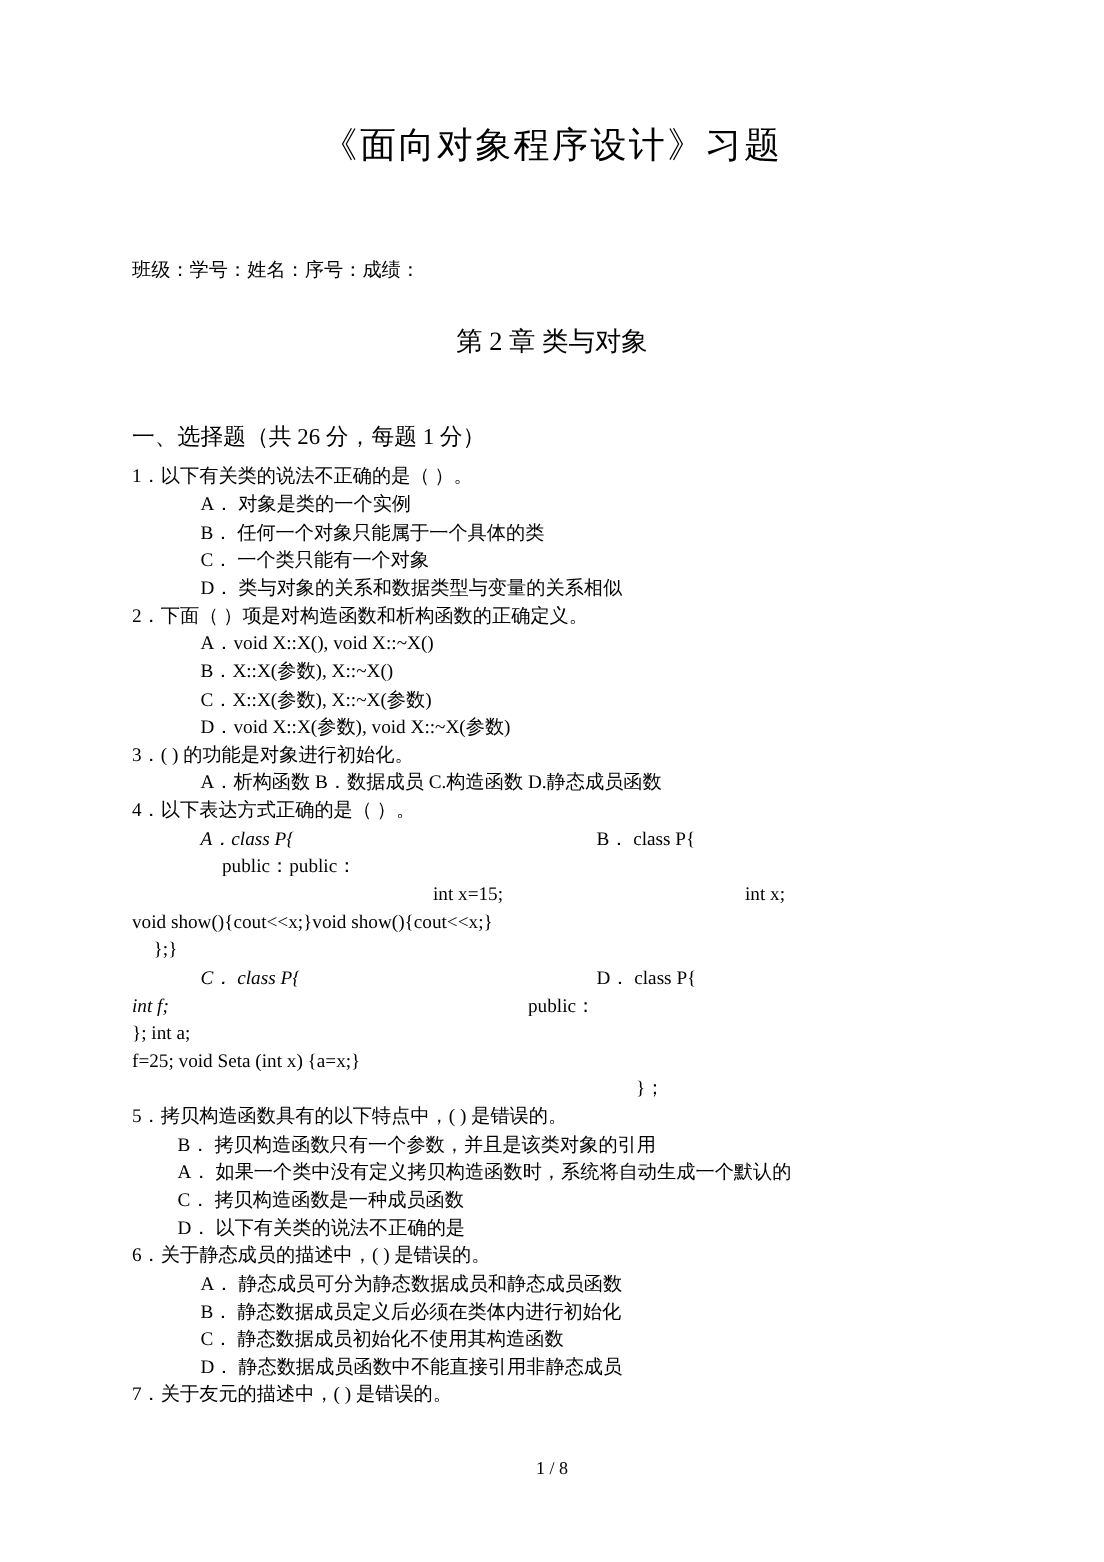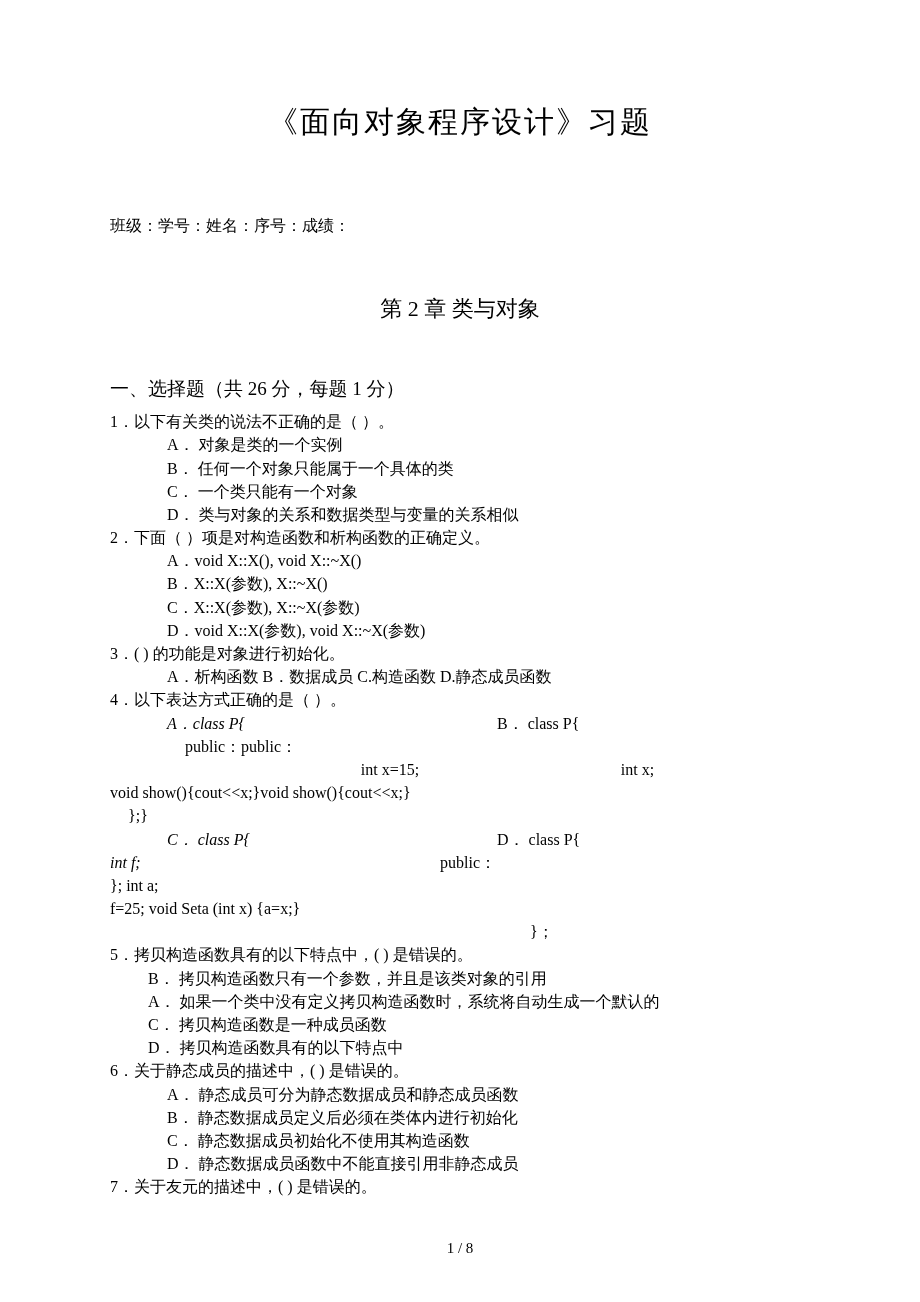--- a/index.html
+++ b/index.html
@@ -14,21 +14,21 @@
       line-height: 1.45;
     }
     .title {
       text-align: center;
       font-size: 30px;
       margin-top: 40px;
       margin-bottom: 70px;
       letter-spacing: 2px;
     }
     .info {
-      margin-bottom: 56px;
+      margin-bottom: 32px;
       font-size: 16px;
     }
     .chapter {
       text-align: center;
       font-size: 22px;
       margin-bottom: 50px;
       margin-top: 32px;
     }
     .section {
       font-size: 19px;
@@ -126,21 +126,21 @@
   <span class="plain">};   int a;</span>
   <span class="plain">f=25;      void Seta (int x) {a=x;}</span>
   <span class="q4-final">}；</span>
 </div>
 
 <div>
   <span class="plain">5．拷贝构造函数具有的以下特点中，(        ) 是错误的。</span>
   <span class="indent-0a">B． 拷贝构造函数只有一个参数，并且是该类对象的引用</span>
   <span class="indent-0a">A． 如果一个类中没有定义拷贝构造函数时，系统将自动生成一个默认的</span>
   <span class="indent-0a">C． 拷贝构造函数是一种成员函数</span>
-  <span class="indent-0a">D． 拷贝构造函数具有的以下特点中</span>
+  <span class="indent-0a">D． 以下有关类的说法不正确的是</span>
 </div>
 
 <div>
   <span class="plain">6．关于静态成员的描述中，(        ) 是错误的。</span>
   <span class="indent-1">A． 静态成员可分为静态数据成员和静态成员函数</span>
   <span class="indent-1">B． 静态数据成员定义后必须在类体内进行初始化</span>
   <span class="indent-1">C． 静态数据成员初始化不使用其构造函数</span>
   <span class="indent-1">D． 静态数据成员函数中不能直接引用非静态成员</span>
 </div>
 

